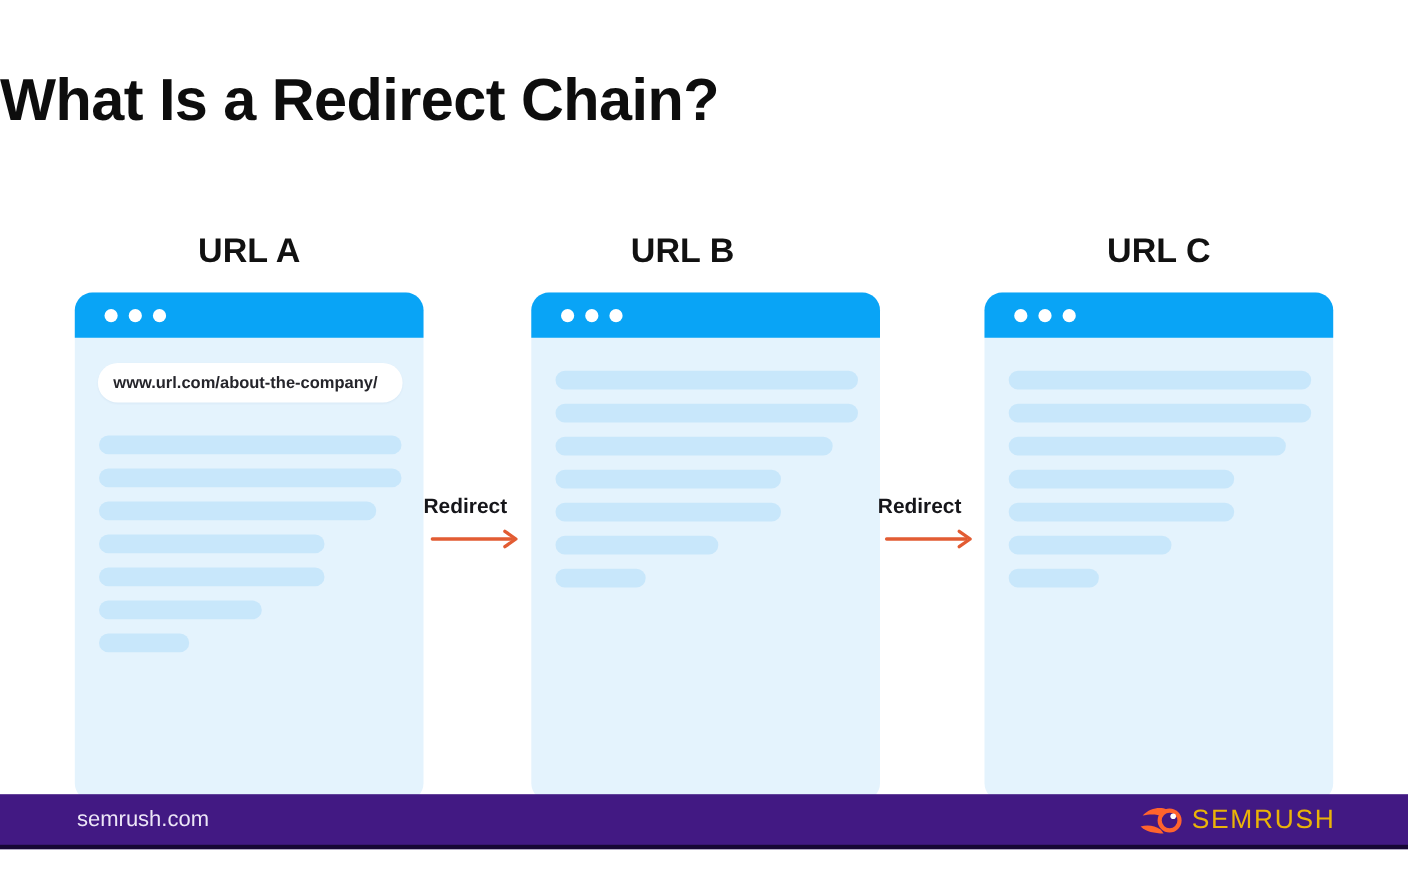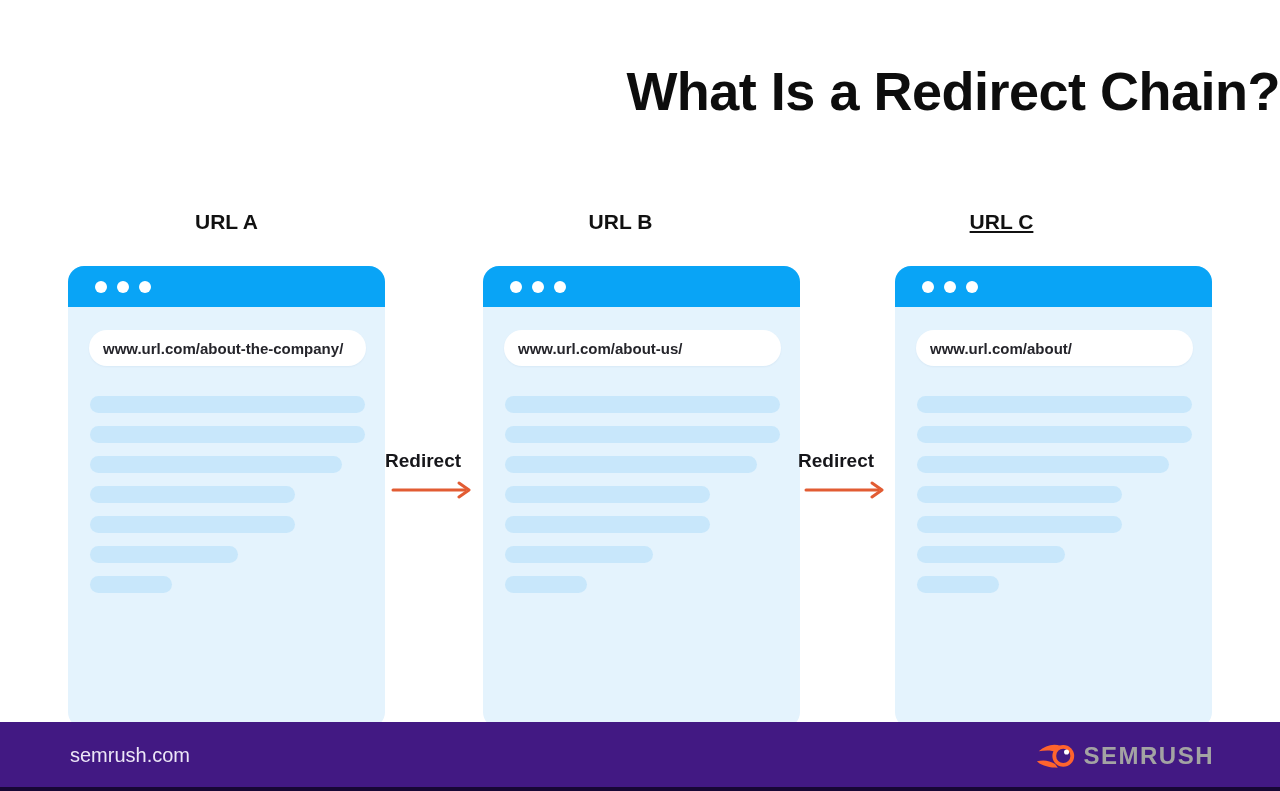--- a/index.html
+++ b/index.html
@@ -7,26 +7,26 @@
   body {
     font-family:"Liberation Sans", sans-serif;
     background:#ffffff;
   }
   .canvas {
     position:relative; width:1280px; height:791px;
     background:#ffffff; overflow:hidden;
   }
   .title {
     position:absolute; top:60px; left:0; right:0;
-    text-align:right; font-size:54px; font-weight:bold;
+    text-align:left; font-size:54px; font-weight:bold;
     letter-spacing:-0.5px; color:#0d0d0d;
   }
   .col-label {
     position:absolute; top:210px; width:317px; text-align:center;
-    font-size:21px; font-weight:bold; color:#111;
+    font-size:31px; font-weight:bold; color:#111;
   }
   .browser {
     position:absolute; top:266px; width:317px; height:462px;
     background:var(--browser-body,#E4F3FD); border-radius:16px;
   }
   .browser-bar {
     height:41px; background:var(--browser-bar,#09A4F6);
     border-radius:16px 16px 0 0;
     display:flex; align-items:center; padding-left:27px; gap:10px;
   }
@@ -47,49 +47,49 @@
   .w1 { width:275px; } .w2 { width:275px; } .w3 { width:252px; }
   .w4 { width:205px; } .w5 { width:205px; } .w6 { width:148px; } .w7 { width:82px; }
 
   .arrow-group {
     position:absolute; top:450px; width:98px; text-align:left;
   }
   .arrow-label { font-size:19px; font-weight:600; color:#16161a; }
   .arrow-svg { display:block; margin:9px auto 0 auto; }
 
   .footer {
-    position:absolute; left:0; top:722px; width:1280px; height:69px;
+    position:absolute; left:0; top:722px; width:1280px; height:50px;
     background:var(--footer-bg,#421983);
   }
   .footer-strip {
     position:absolute; left:0; bottom:0; width:100%; height:4px;
     background:#170735;
   }
   .footer-site {
     position:absolute; left:70px; top:50%; transform:translateY(-58%);
     font-size:20px; color:#ece6f7;
   }
   .footer-logo {
     position:absolute; right:66px; top:50%; transform:translateY(-54%);
     display:flex; align-items:center; gap:7px;
   }
   .logo-text {
-    font-size:24px; font-weight:bold; color:#a3a3a3; letter-spacing:1.5px;
+    font-size:24px; font-weight:normal; color:#eab308; letter-spacing:1.5px;
   }
 </style>
 </head>
 <body>
 
 <div class="canvas">
 
   <div class="title">What Is a Redirect Chain?</div>
 
   <div class="col-label" style="left:68px;">URL A</div>
   <div class="col-label" style="left:462px;">URL B</div>
-  <div class="col-label" style="left:843px;text-decoration:underline;">URL C</div>
+  <div class="col-label" style="left:895px;">URL C</div>
 
   <div class="browser" style="left:68px;">
     <div class="browser-bar">
       <span class="dot"></span>
       <span class="dot"></span>
       <span class="dot"></span>
     </div>
     <div class="url-pill">
       <span class="url-text">www.url.com/about-the-company/</span>
     </div>
@@ -111,23 +111,20 @@
       <polyline points="68,2 78,9 68,16" fill="none" stroke="#E25C33" stroke-width="3" stroke-linecap="round" stroke-linejoin="round"></polyline>
     </svg>
   </div>
 
   <div class="browser" style="left:483px;">
     <div class="browser-bar">
       <span class="dot"></span>
       <span class="dot"></span>
       <span class="dot"></span>
     </div>
-    <div class="url-pill">
-      <span class="url-text">www.url.com/about-us/</span>
-    </div>
     <div class="skeleton">
       <div class="sk-line w1"></div>
       <div class="sk-line w2"></div>
       <div class="sk-line w3"></div>
       <div class="sk-line w4"></div>
       <div class="sk-line w5"></div>
       <div class="sk-line w6"></div>
       <div class="sk-line w7"></div>
     </div>
   </div>
@@ -138,23 +135,20 @@
       <line x1="2" y1="9" x2="74" y2="9" stroke="#E25C33" stroke-width="3" stroke-linecap="round"></line>
       <polyline points="68,2 78,9 68,16" fill="none" stroke="#E25C33" stroke-width="3" stroke-linecap="round" stroke-linejoin="round"></polyline>
     </svg>
   </div>
 
   <div class="browser" style="left:895px;">
     <div class="browser-bar">
       <span class="dot"></span>
       <span class="dot"></span>
       <span class="dot"></span>
-    </div>
-    <div class="url-pill">
-      <span class="url-text">www.url.com/about/</span>
     </div>
     <div class="skeleton">
       <div class="sk-line w1"></div>
       <div class="sk-line w2"></div>
       <div class="sk-line w3"></div>
       <div class="sk-line w4"></div>
       <div class="sk-line w5"></div>
       <div class="sk-line w6"></div>
       <div class="sk-line w7"></div>
     </div>

